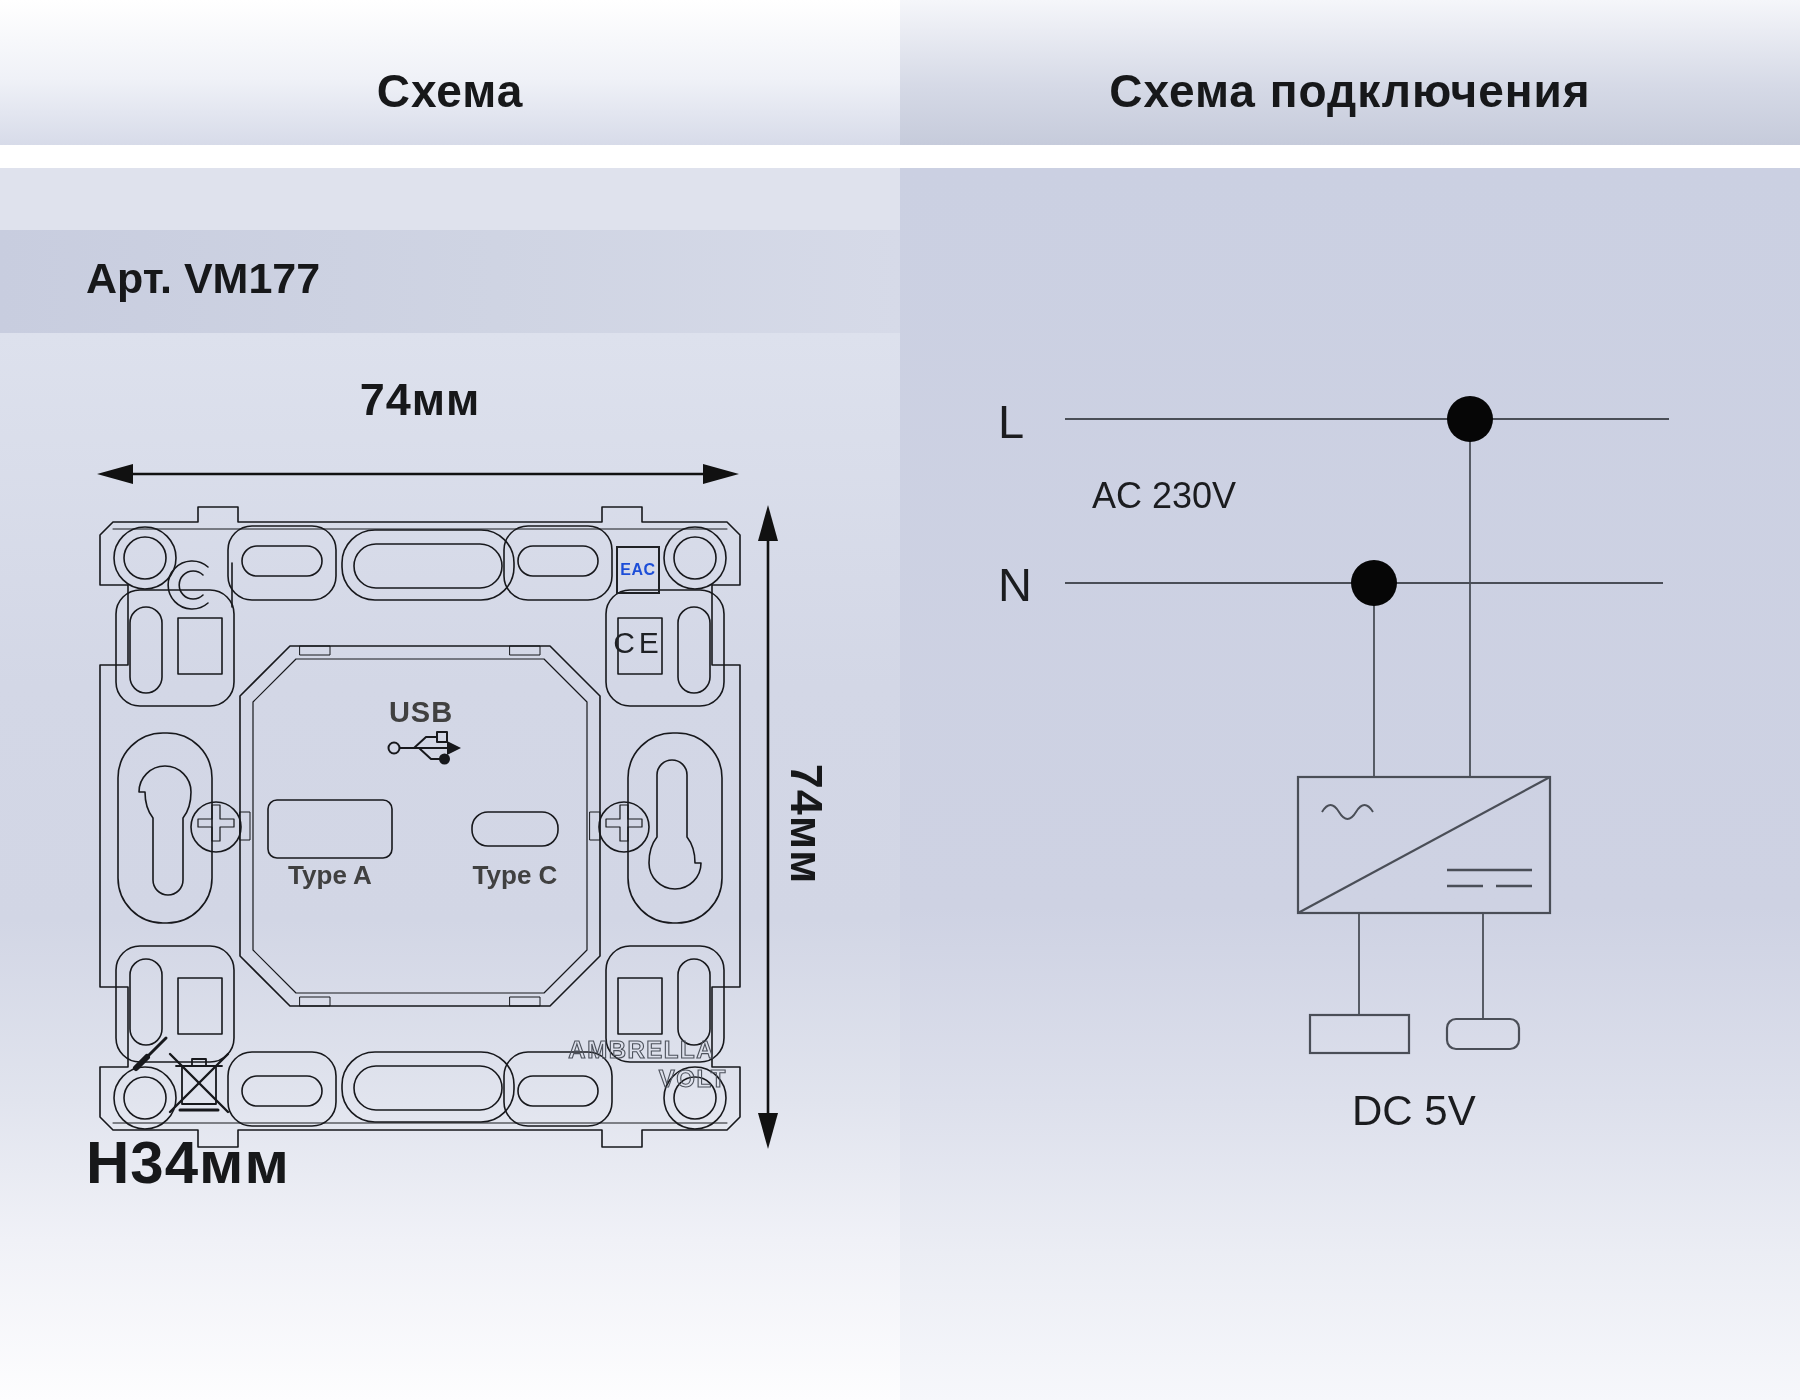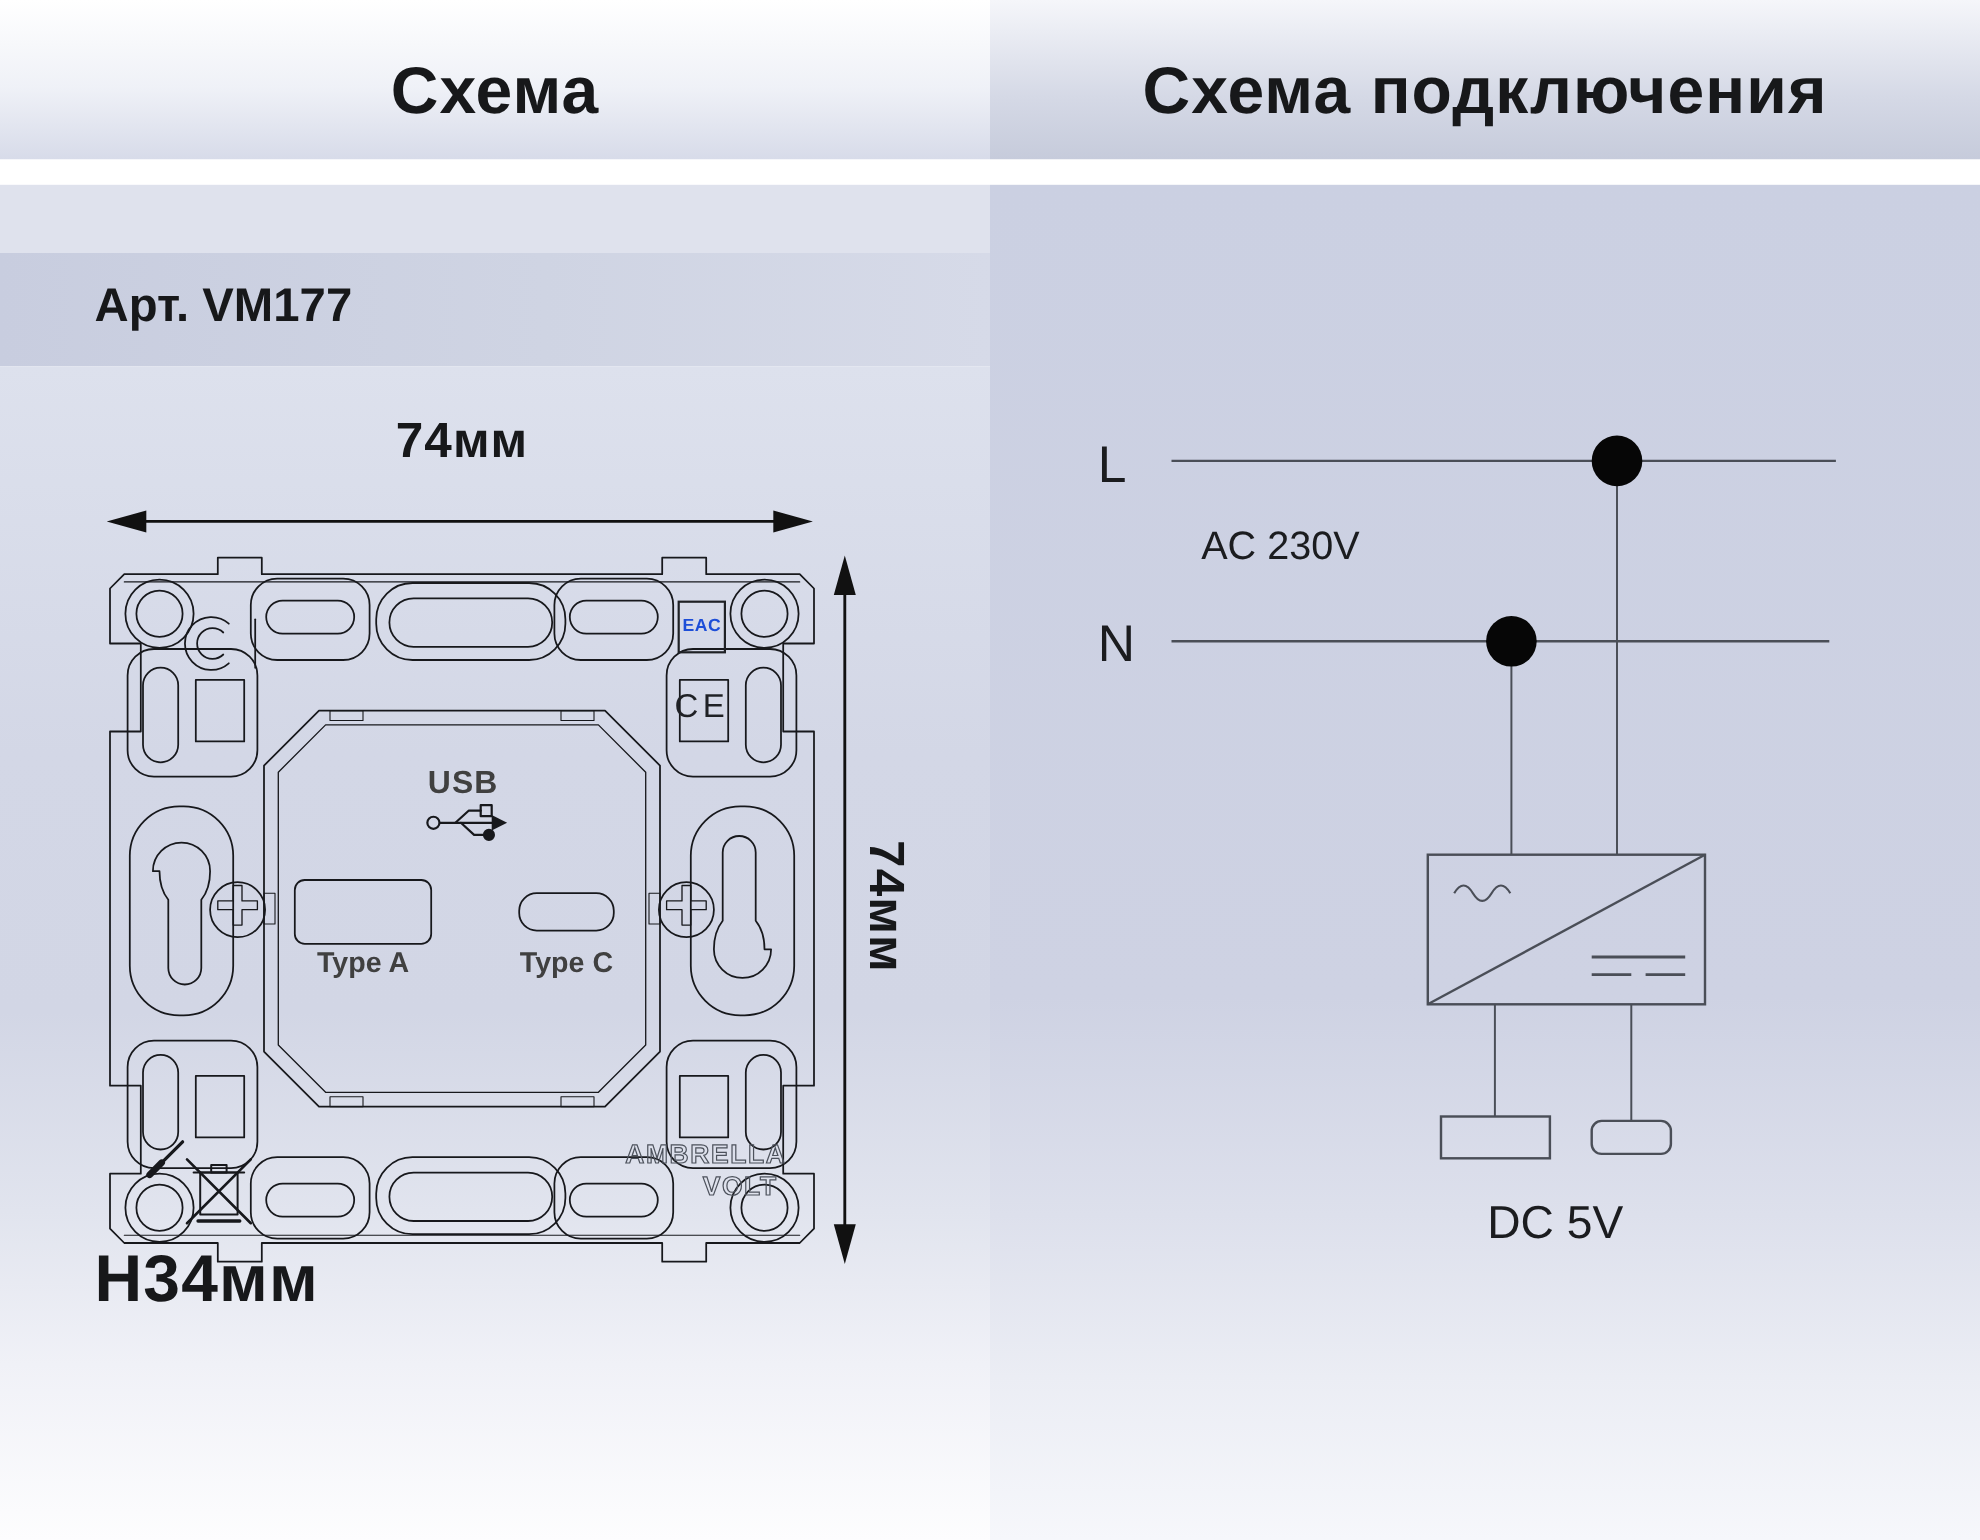--- a/index.html
+++ b/index.html
@@ -13,39 +13,39 @@
     background:linear-gradient(180deg,#f5f6fa 0%,#d5d9e6 60%,#c6cbdb 100%);}
   .white-strip{left:0;top:145px;width:1800px;height:23px;background:#ffffff;}
   .band1{left:0;top:168px;width:900px;height:62px;background:#dfe2ed;}
   .band2{left:0;top:230px;width:900px;height:103px;
     background:linear-gradient(90deg,#c8cddf 0%,#cfd4e3 55%,#d6dae8 100%);}
   .left-main{left:0;top:333px;width:900px;height:1067px;
     background:linear-gradient(180deg,#dde1ed 0%,#d3d7e6 33%,#d2d6e5 55%,#e1e4ee 72%,#f0f1f7 85%,#fdfdfe 100%);}
   .right-main{left:900px;top:168px;width:900px;height:1232px;
     background:linear-gradient(180deg,#cbd0e2 0%,#ced2e3 60%,#dde0ec 76%,#ebedf4 88%,#f6f7fb 100%);}
   
-  .hdr-text{top:48px;width:900px;text-align:center;font-size:60px;font-weight:600;
+  .hdr-text{top:64px;width:900px;text-align:center;font-size:46px;font-weight:600;
     letter-spacing:1px;color:#17181a;}
   .article{left:86px;top:254px;font-size:43px;font-weight:600;}
   .dim{font-weight:700;letter-spacing:1px;}
   .dim-top{left:120px;top:374px;width:600px;text-align:center;font-size:45px;}
   .dim-right{left:806px;top:824px;transform:translate(-50%,-50%) rotate(90deg);
     white-space:nowrap;font-size:45px;}
   .dim-depth{left:86px;top:1128px;font-size:60px;}
   .engrave{color:#404040;font-weight:700;}
   .usb-label{left:340px;top:696px;width:162px;text-align:center;font-size:29px;letter-spacing:1px;}
   .type-label{top:860px;width:160px;text-align:center;font-size:26px;}
   .type-a{left:250px;} .type-c{left:435px;}
   .eac-box{left:616px;top:546px;width:40px;height:44px;border:2.5px solid #1f2125;
     display:flex;align-items:center;justify-content:center;
     font-size:16px;font-weight:700;color:#1d4ed8;letter-spacing:.5px;}
   .ce-mark{left:610px;top:626px;width:56px;text-align:center;font-size:30px;font-weight:400;
     letter-spacing:4px;color:#1f2125;}
   .brand{width:215px;text-align:right;font-size:24px;font-weight:700;letter-spacing:1.5px;}
-  .brand1{left:500px;top:1036px;} .brand2{left:492px;top:1065px;}
+  .brand1{left:500px;top:1036px;} .brand2{left:512px;top:1065px;}
   .outline-text{color:#7c818c;}
   @supports (-webkit-text-stroke: 1px #000){
     .outline-text{color:transparent;-webkit-text-stroke:1.1px #4d525c;}
   }
   .wire-label{font-weight:400;color:#1b1c1f;}
   .l-label{left:998px;top:394px;font-size:47px;}
   .n-label{left:998px;top:557px;font-size:47px;}
   .ac-label{left:1092px;top:475px;font-size:36px;}
   .dc-label{left:1306px;top:1087px;font-size:42px;margin-left:46px;}
   svg{position:absolute;left:0;top:0;}

